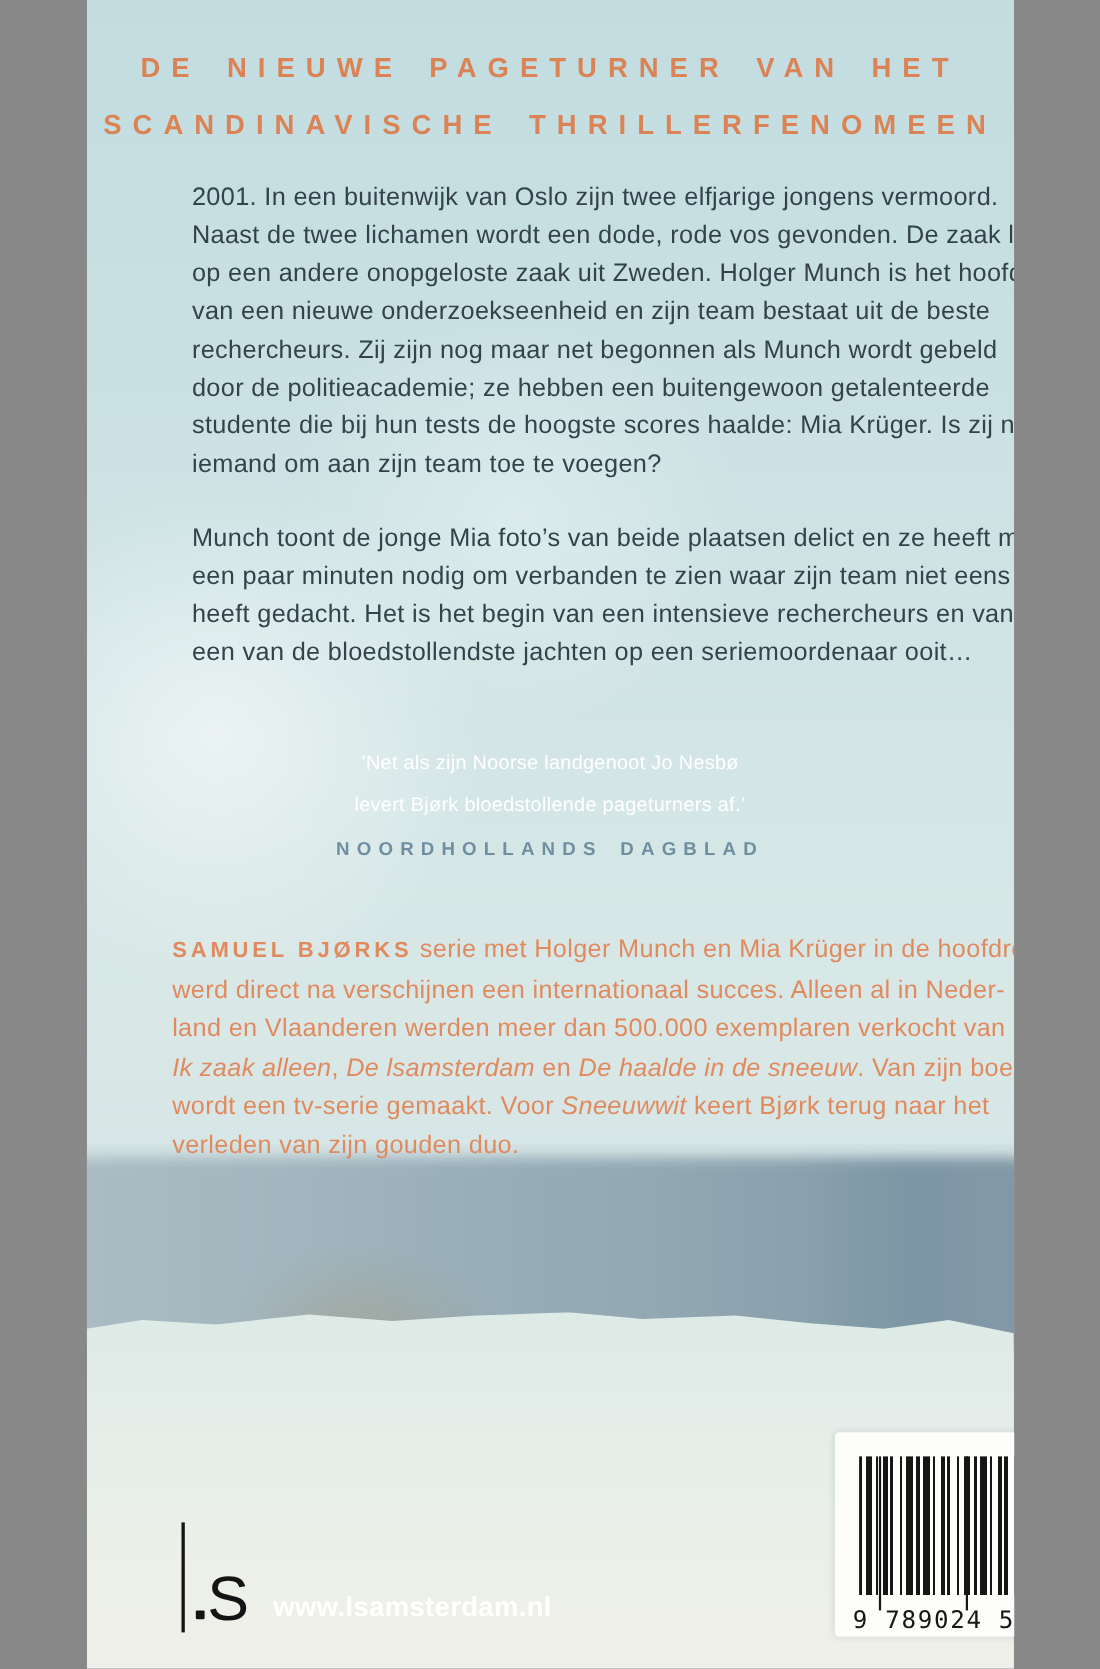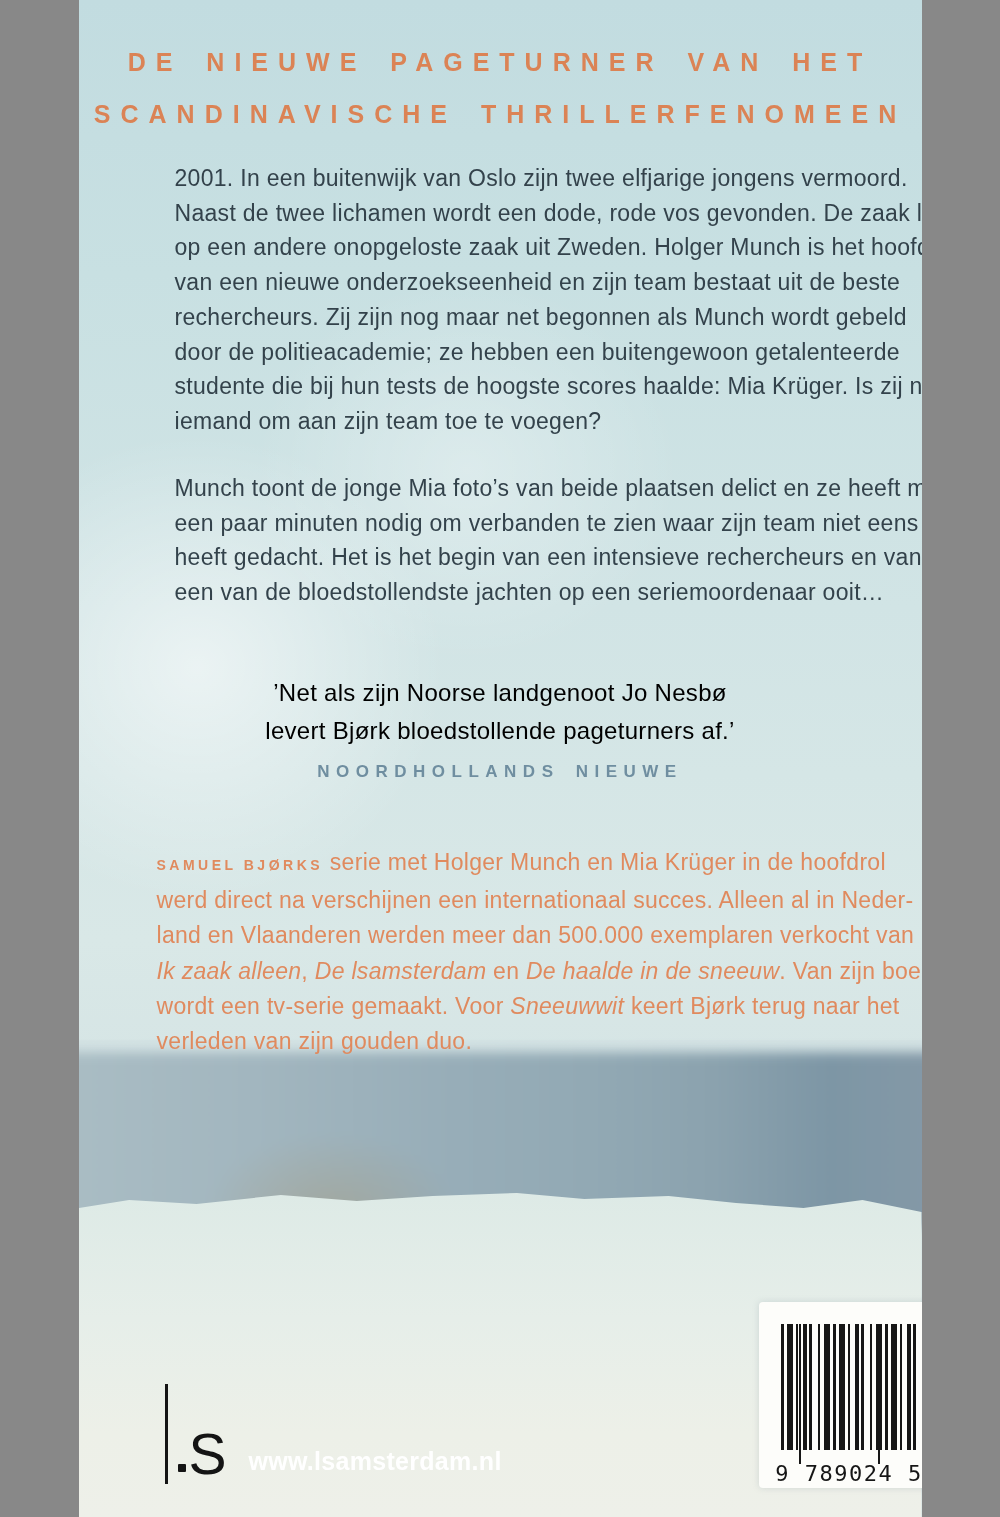--- a/index.html
+++ b/index.html
@@ -48,37 +48,37 @@
   .body-par{
     left:96px;width:880px;
     font-size:23px;line-height:34.7px;letter-spacing:0.3px;
     color:#33424b;
     white-space:pre-line;
   }
   .par1{top:161px;}
   .par2{top:471px;}
   .review{left:0;right:0;top:674px;text-align:center;}
   .review-quote{
-    font-size:24px;line-height:38px;letter-spacing:0.3px;
-    color:#000000;white-space:pre-line;
+    font-size:18px;line-height:38px;letter-spacing:0.3px;
+    color:#ffffff;white-space:pre-line;
   }
   .review-source{
     margin-top:12px;
     font-size:17px;font-weight:700;
     letter-spacing:6.5px;word-spacing:5px;
     color:#6f8ea0;
   }
   .series-note{
     left:78px;width:880px;top:845px;
     font-size:23px;line-height:35.2px;letter-spacing:0.3px;
     color:#e08a5e;
     white-space:pre-line;
   }
   .series-note .smallcaps{
-    font-size:14px;font-weight:700;letter-spacing:3.5px;
+    font-size:20px;font-weight:700;letter-spacing:3.5px;
   }
   .series-note .italic{font-style:italic;}
   
   .logo-bar{
     left:86px;top:1384px;width:3px;height:100px;background:#141414;
   }
   .logo-dot{
     left:99px;top:1464px;width:8px;height:8px;background:#141414;border-radius:1px;
   }
   .logo-s{
@@ -139,21 +139,21 @@
 iemand om aan zijn team toe te voegen?</div>
 
   <div class="abs body-par par2">Munch toont de jonge Mia foto’s van beide plaatsen delict en ze heeft maar
 een paar minuten nodig om verbanden te zien waar zijn team niet eens aan
 heeft gedacht. Het is het begin van een intensieve rechercheurs en van
 een van de bloedstollendste jachten op een seriemoordenaar ooit…</div>
 
   <div class="abs review">
     <div class="review-quote">’Net als zijn Noorse landgenoot Jo Nesbø
 levert Bjørk bloedstollende pageturners af.’</div>
-    <div class="review-source">NOORDHOLLANDS NIEUWE</div>
+    <div class="review-source">NOORDHOLLANDS DAGBLAD</div>
   </div>
 
   <div class="abs series-note"><span class="smallcaps">SAMUEL BJØRKS</span><span> serie met Holger Munch en Mia Krüger in de hoofdrol
 werd direct na verschijnen een internationaal succes. Alleen al in Neder-
 land en Vlaanderen werden meer dan 500.000 exemplaren verkocht van
 </span><span class="italic">Ik zaak alleen</span><span>, </span><span class="italic">De lsamsterdam</span><span> en </span><span class="italic">De haalde in de sneeuw</span><span>. Van zijn boeken
 wordt een tv-serie gemaakt. Voor </span><span class="italic">Sneeuwwit</span><span> keert Bjørk terug naar het
 verleden van zijn gouden duo.</span></div>
 
   <div class="abs logo-bar"></div>

